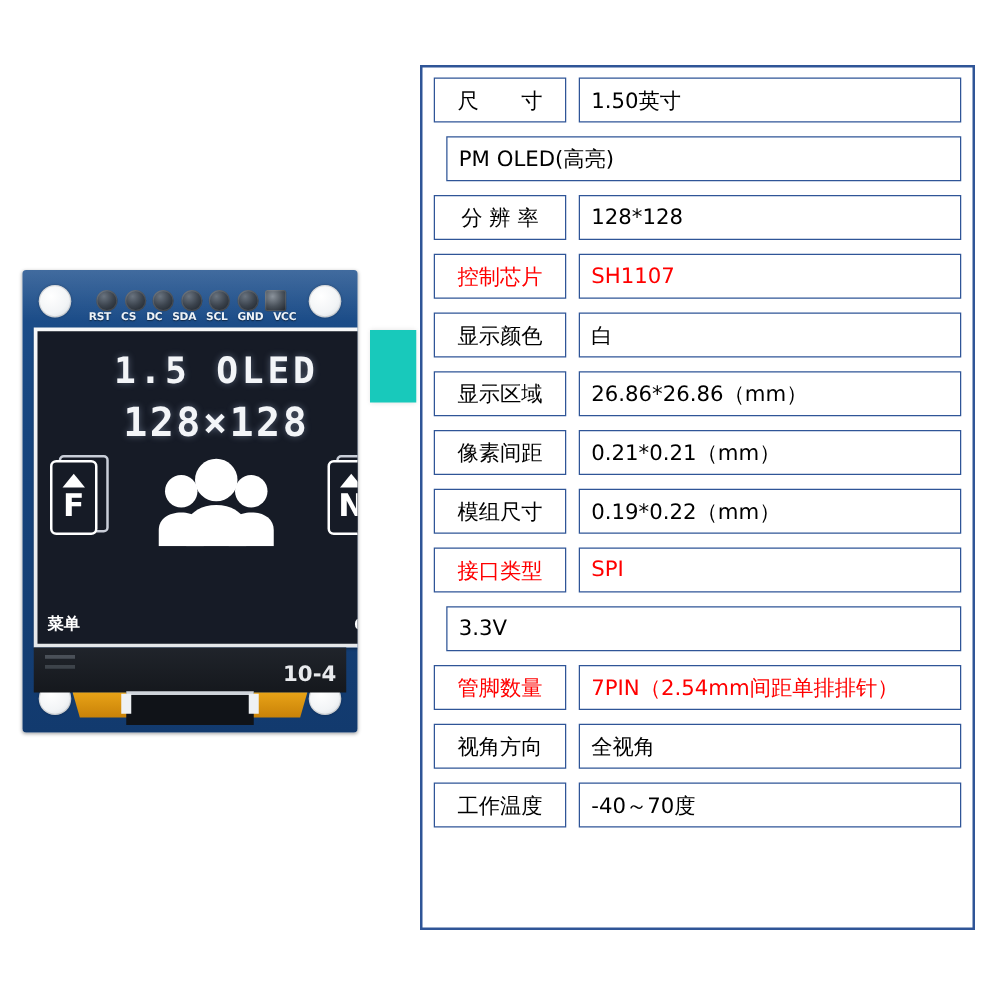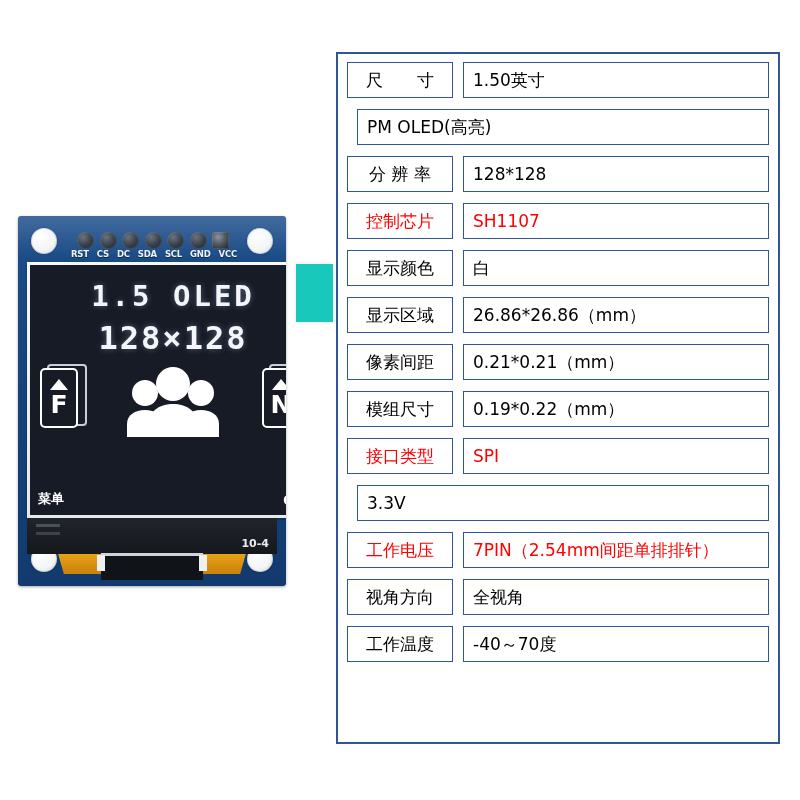--- a/index.html
+++ b/index.html
@@ -194,21 +194,21 @@
     position: absolute;
     left: 9px; top: 302px;
     width: 250px; height: 36px;
     background: linear-gradient(180deg, #20242b 0%, #15181d 100%);
   }
   .strip-mark {
     position: absolute;
     right: 8px; bottom: 4px;
     color: #e8eaed;
     font-family: "DejaVu Sans", sans-serif;
-    font-size: 11px;
+    font-size: 17px;
     font-weight: bold;
   }
   .strip-dots {
     position: absolute;
     left: 9px; top: 6px;
     width: 24px; height: 3px;
     background: #4a5058;
     box-shadow: 0 8px 0 0 #3d434a;
   }
 
@@ -427,21 +427,21 @@
       <div class="spec-value">0.19*0.22（mm）</div>
     </div>
     <div class="spec-row highlight">
       <div class="spec-label">接口类型</div>
       <div class="spec-value">SPI</div>
     </div>
     <div class="spec-row">
       <div class="spec-value">3.3V</div>
     </div>
     <div class="spec-row highlight">
-      <div class="spec-label">工作电压</div>
+      <div class="spec-label">管脚数量</div>
       <div class="spec-value">7PIN（2.54mm间距单排排针）</div>
     </div>
     <div class="spec-row">
       <div class="spec-label">视角方向</div>
       <div class="spec-value">全视角</div>
     </div>
     <div class="spec-row">
       <div class="spec-label">工作温度</div>
       <div class="spec-value">-40～70度</div>
     </div>

